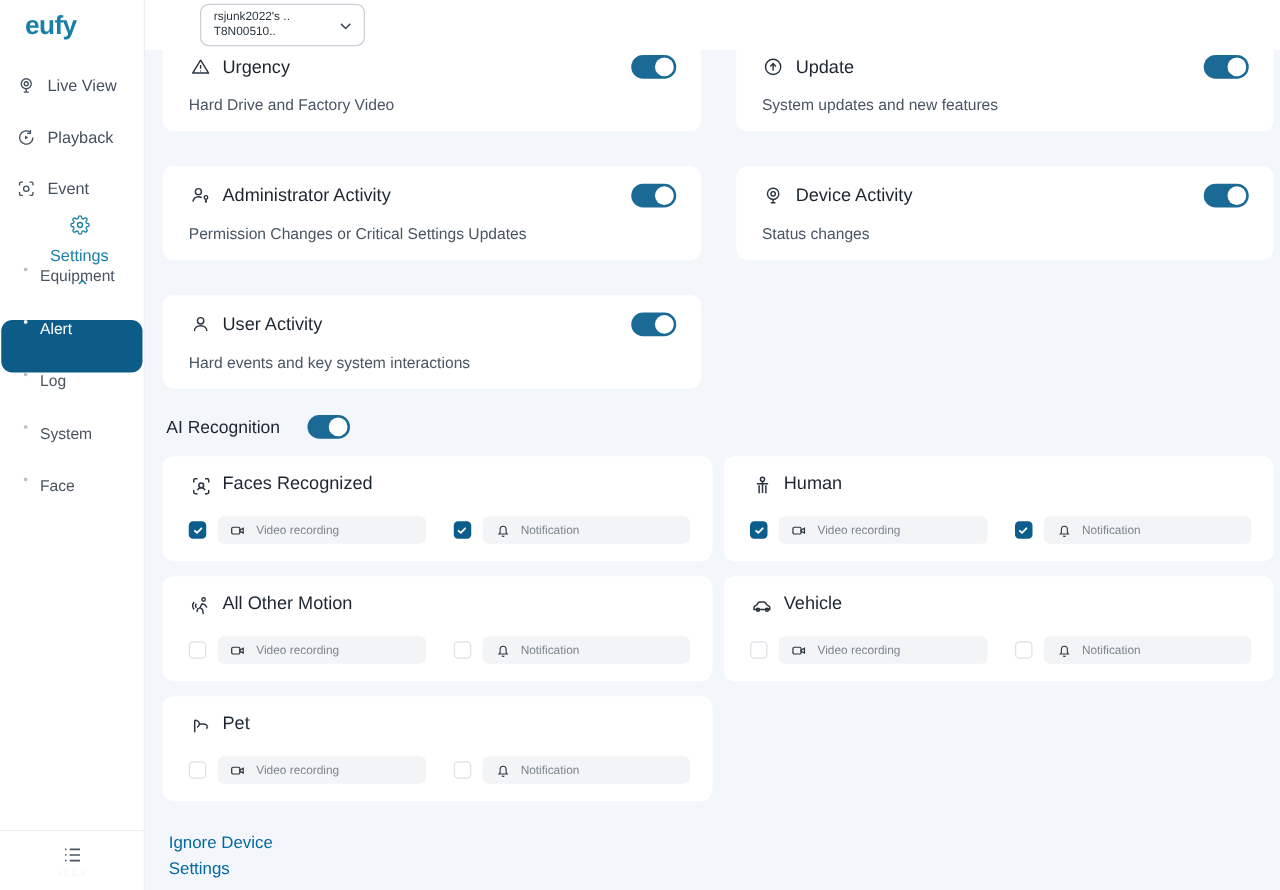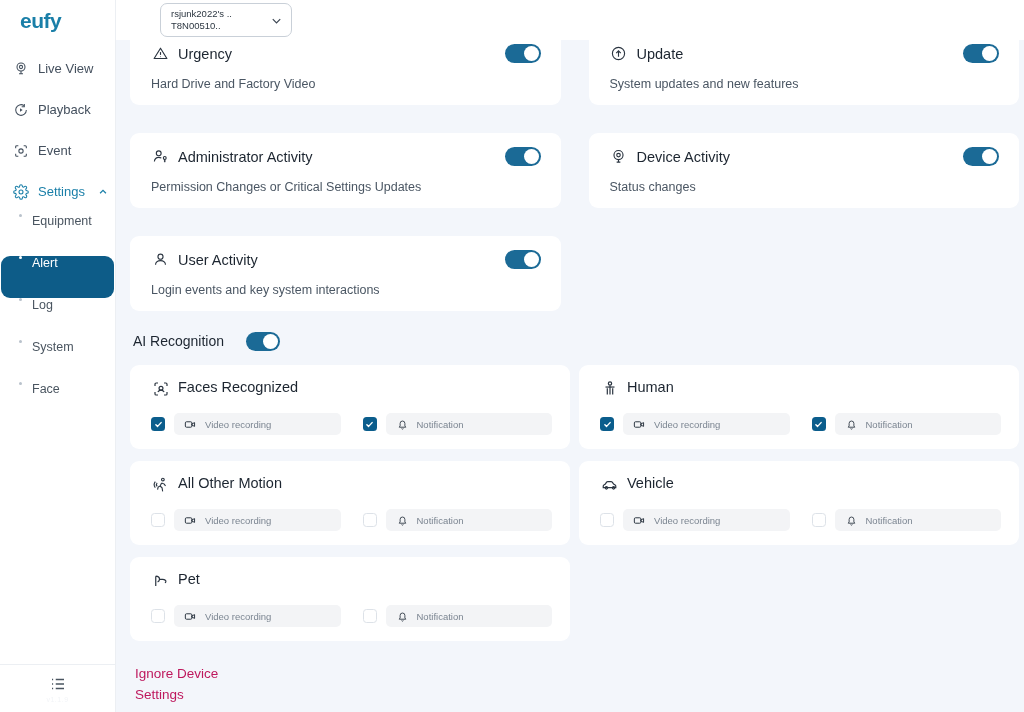--- a/index.html
+++ b/index.html
@@ -32,21 +32,21 @@
   .nav-top { padding-top: 6px; }
   .nav-item {
     display: flex; align-items: center;
     height: 41px;
     padding-left: 12px;
     gap: 9px;
     color: #44505e; font-size: 13px;
     cursor: pointer;
   }
   .nav-item .ico { width: 17px; height: 17px; flex: 0 0 17px; display:flex; align-items:center; justify-content:center;}
-  .nav-item.active-parent { color: #1a7fa8; }
+  .nav-item.active-parent { color: #1a7fa8; flex-direction: column; }
   .nav-item.active-parent .lbl { color: #1a7fa8; }
   .chev {
     margin-left: 4px; width: 10px; height: 10px;
     display: flex; align-items: center; justify-content: center;
   }
   .subnav { margin-top: 2px; }
   .sub-item {
     display: flex; 
     height: 42px;
     margin: 0 1px;
@@ -182,21 +182,21 @@
     background: #f3f4f6; border-radius: 5px;
     display: flex; align-items: center; gap: 8px;
     padding: 0 10px;
   }
   .pill .ico { width: 13px; height: 13px; flex: 0 0 13px; display:flex;align-items:center;justify-content:center;}
   .pill .ptxt { font-size: 9.5px; color: #7b8591; }
 
   .footer-note {
     margin-top: 22px;
     padding-left: 5px;
-    font-size: 13.5px; color: #be185d;
+    font-size: 13.5px; color: #0369a1;
     line-height: 21px;
     max-width: 130px;
   }
   svg { display: block; }
 </style>
 </head>
 <body>
 
 <div class="app">
 
@@ -383,21 +383,21 @@
               <svg width="17" height="17" viewBox="0 0 24 24" fill="none" stroke="#2a3440" stroke-width="1.6">
                 <circle cx="12" cy="8" r="3.6"></circle>
                   <path d="M5 19.5c0-3.6 3.1-6 7-6s7 2.4 7 6"></path>
               </svg>
             </span>
             <span class="card-title">User Activity</span>
             <span class="toggle">
                 <span class="knob"></span>
               </span>
           </div>
-          <div class="card-desc">Login events and key system interactions</div>
+          <div class="card-desc">Hard events and key system interactions</div>
         </div>
 
         <div></div>
       </div>
 
       <div class="ai-row">
         <span class="ai-label">AI Recognition</span>
         <span class="toggle small">
             <span class="knob"></span>
           </span>

